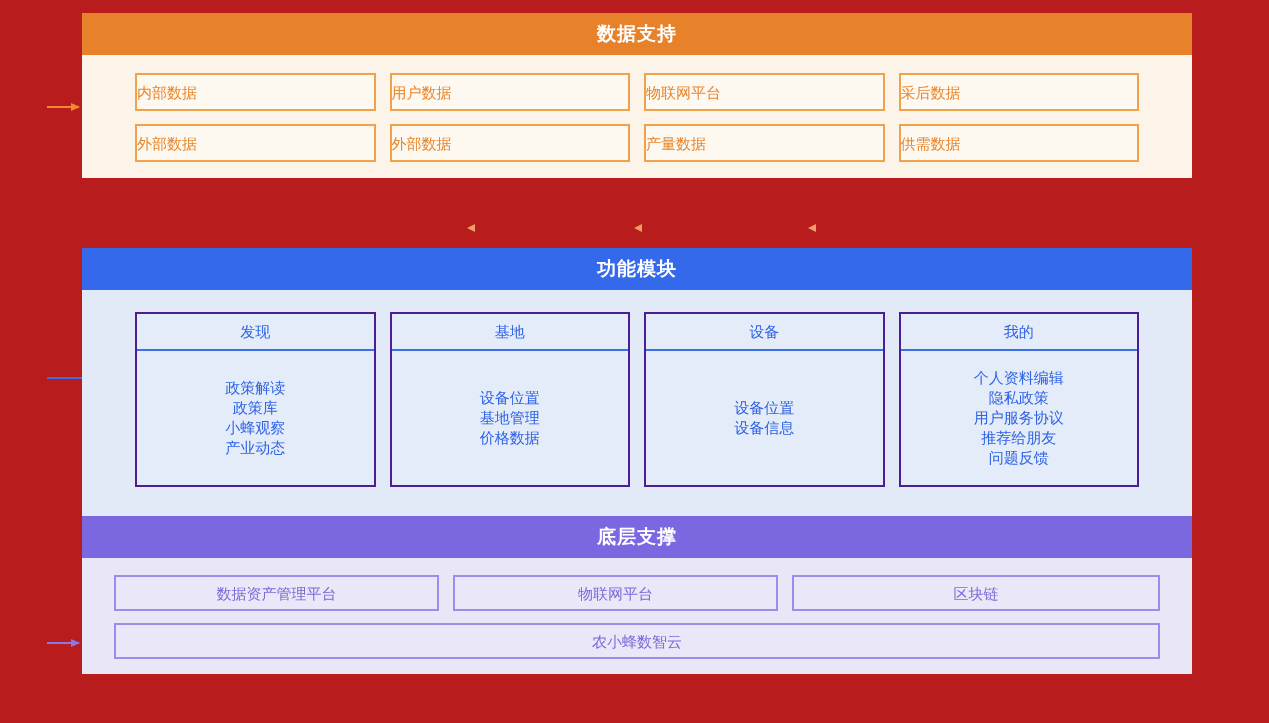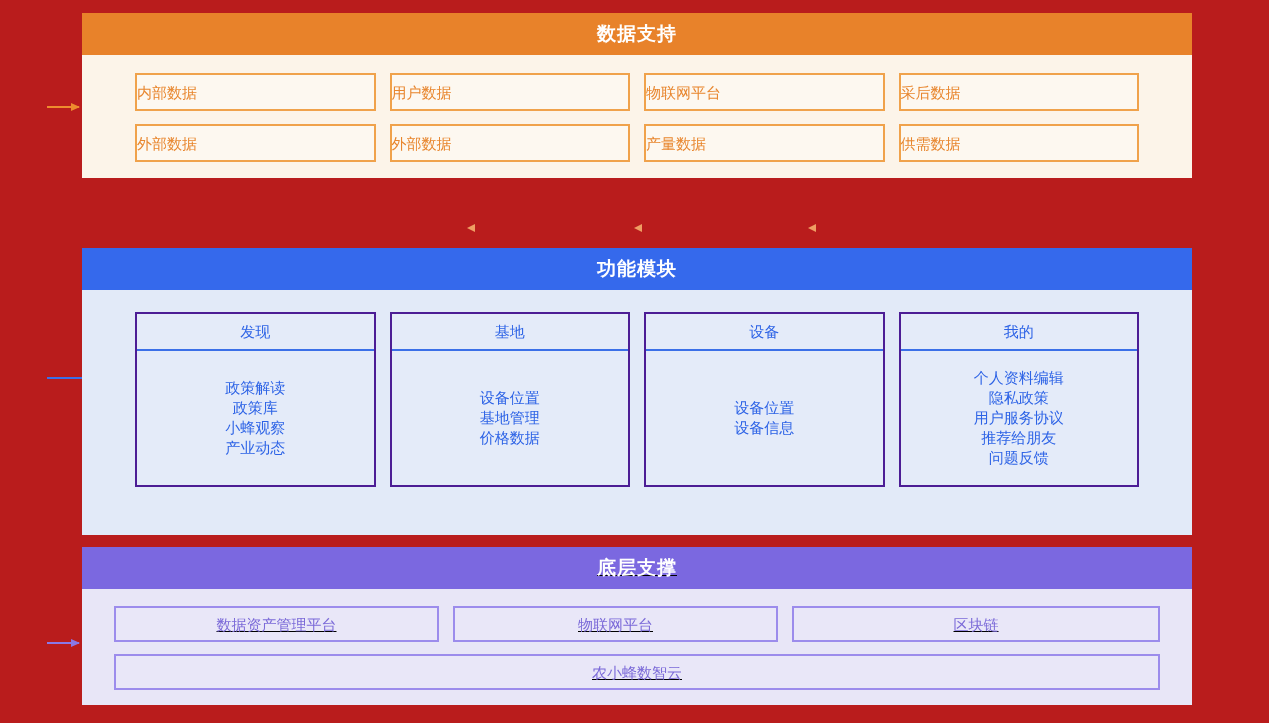--- a/index.html
+++ b/index.html
@@ -99,21 +99,21 @@
     display: flex;
     flex-direction: column;
     align-items: center;
     justify-content: center;
     color: #2D63E6;
     font-size: 15px;
     line-height: 20px;
   }
 
   
-  #base-section { top: 547px; text-decoration: underline; }
+  #base-section { top: 516px; }
   #base-section .section-header { background: #7B68E0; }
   #base-section .section-body {
     background: #E8E6F7;
     padding: 17px 0 16px 0;
     height: 116px;
   }
   .base-row {
     display: flex;
     gap: 14px;
     padding: 0 32px;

